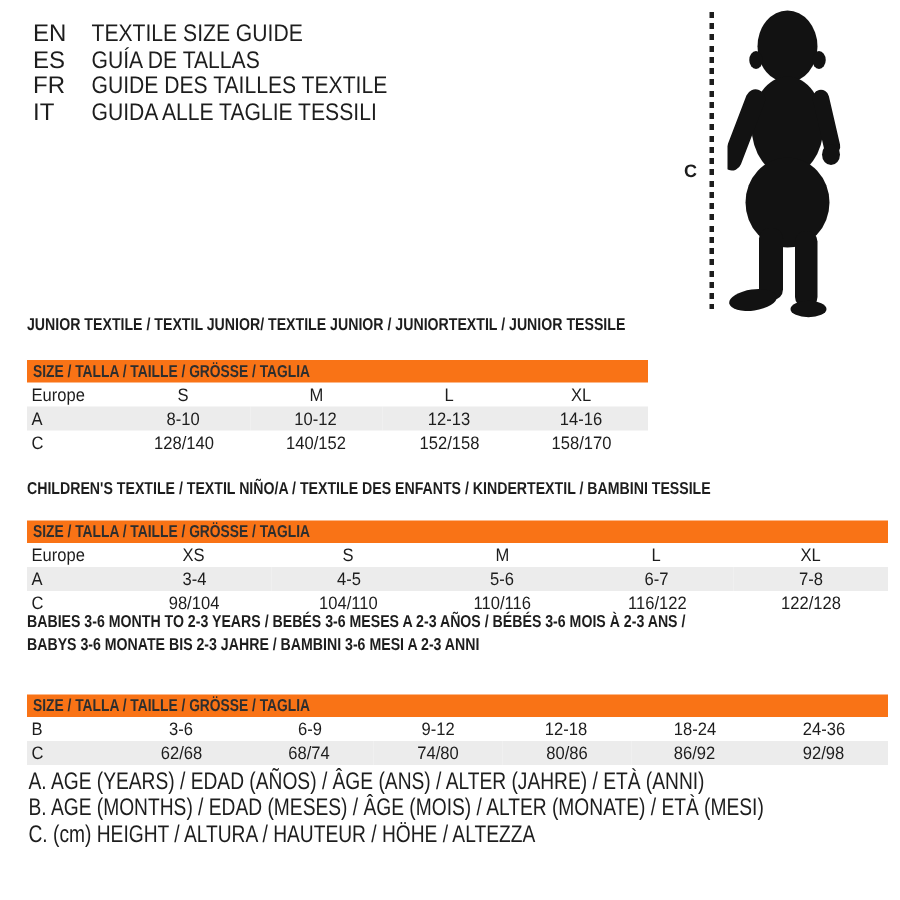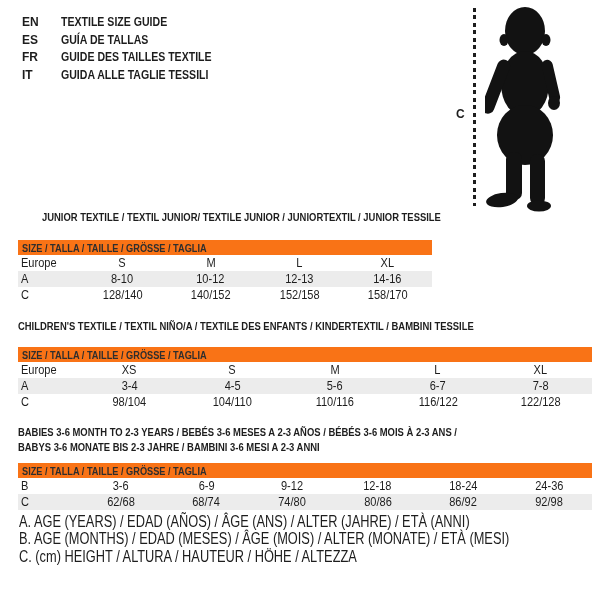--- a/index.html
+++ b/index.html
@@ -14,37 +14,37 @@
   .canvas { position:absolute; inset:0; }
 
   
   .cx { display:inline-block; white-space:nowrap; transform-origin:0 50%; }
   .cx88 { transform:scaleX(.88); }
   .cx82 { transform:scaleX(.82); }
   .cx80 { transform:scaleX(.80); }
   .cxv { display:inline-block; white-space:nowrap; transform:scaleX(.92); }
 
   
-  .lang-block { position:absolute; left:22px; top:14px; font-weight:700; font-size:12px; line-height:17.5px; }
+  .lang-block { position:absolute; left:22px; top:14px; font-weight:400; font-size:16px; line-height:17.5px; }
   .lang-row { display:flex; }
   .lang-code { width:39px; flex:0 0 39px; }
 
   
   .dash-line {
     position:absolute; left:473px; top:8px; width:3px; height:198px;
     background:repeating-linear-gradient(to bottom, #1d1d1d 0px, #1d1d1d 4px, transparent 4px, transparent 7.5px);
   }
   .figure-c { position:absolute; left:456px; top:107px; font-weight:700; font-size:12px; }
   .silhouette { position:absolute; left:485px; top:4px; width:95px; height:208px; }
 
   
   .tbl-title { position:absolute; left:18px; font-weight:700; font-size:11.5px; line-height:15px; }
-  #t1-title { top:210px;margin-left:24px; }
+  #t1-title { top:210px; }
   #t2-title { top:319px; }
-  #t3-title { top:425px; }
+  #t3-title { top:408px; }
 
   
   table.size-table { position:absolute; left:18px; border-collapse:collapse; table-layout:fixed; font-size:12px; }
   #t1 { top:240px; width:414px; }
   #t2 { top:347px; width:574px; }
   #t3 { top:463px; width:574px; }
   col.c-label { width:60px; }
   th.bar {
     background:#f97316; height:15px; text-align:left; font-weight:700;
     font-size:11.5px; color:#2e2e2e; padding:0 0 0 4px;

